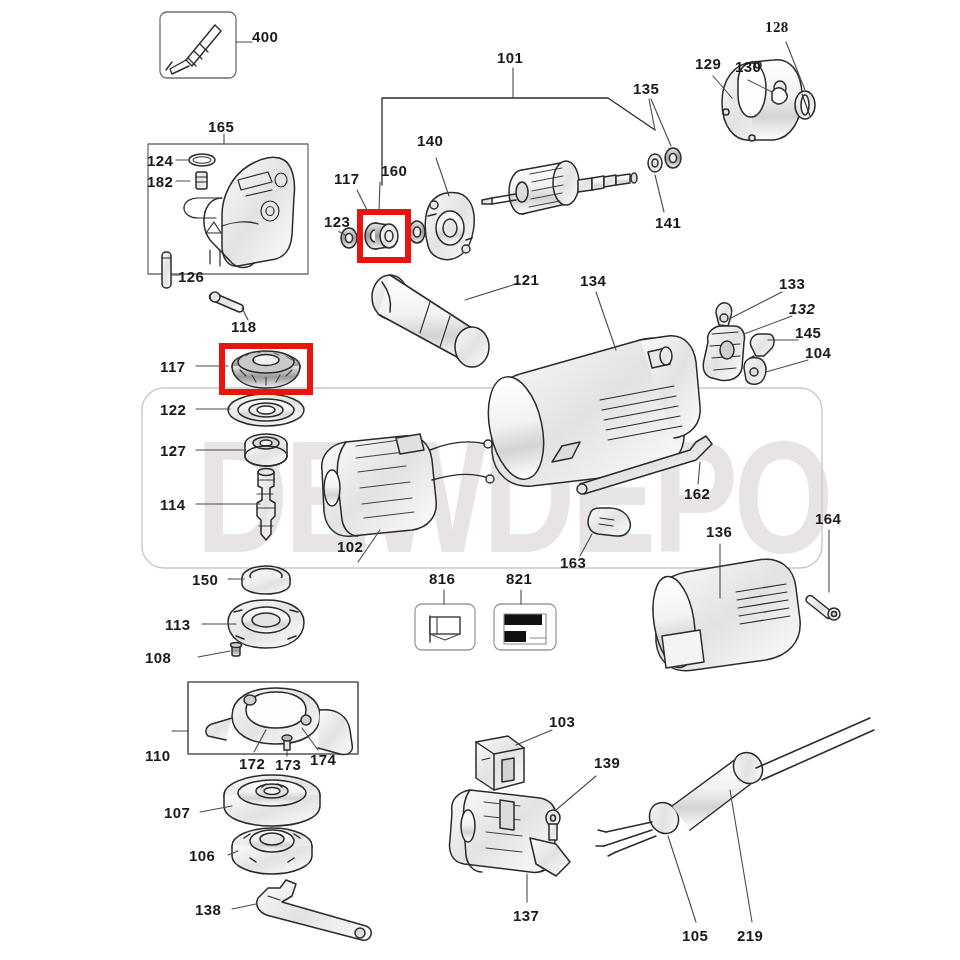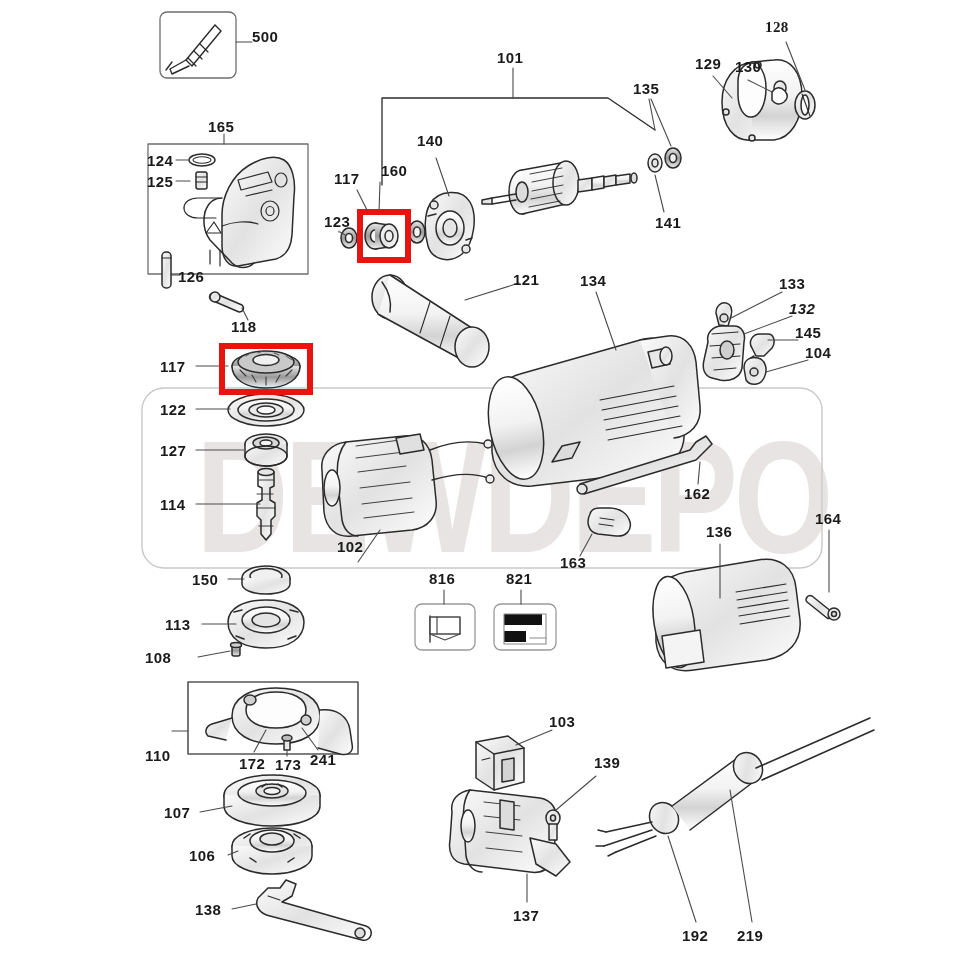--- a/index.html
+++ b/index.html
@@ -499,30 +499,30 @@
       <line x1="730" y1="790" x2="752" y2="922" stroke="#4a4a4a" stroke-width="1.1"></line>
 
     </g>
 
     <g fill="none" stroke="#e8140f" stroke-width="6">
       <rect x="360" y="212" width="48" height="48"></rect>
       <rect x="222" y="346" width="88" height="46"></rect>
     </g>
   </svg>
 
-  <div class="lbl" style="left:252px;top:29px;">500</div>
+  <div class="lbl" style="left:252px;top:29px;">400</div>
   <div class="lbl" style="left:497px;top:50px;">101</div>
   <div class="lbl" style="left:633px;top:81px;">135</div>
   <div class="lbl" style="left:695px;top:56px;">129</div>
   <div class="lbl" style="left:735px;top:59px;">130</div>
   <div class="lbl" style="left:765px;top:20px;font-family:Liberation Serif, serif;">128</div>
 
   <div class="lbl" style="left:208px;top:119px;">165</div>
   <div class="lbl" style="left:147px;top:153px;">124</div>
-  <div class="lbl" style="left:147px;top:174px;">125</div>
+  <div class="lbl" style="left:147px;top:174px;">182</div>
   <div class="lbl" style="left:178px;top:269px;">126</div>
 
   <div class="lbl" style="left:417px;top:133px;">140</div>
   <div class="lbl" style="left:381px;top:163px;">160</div>
   <div class="lbl" style="left:334px;top:171px;">117</div>
   <div class="lbl" style="left:324px;top:214px;">123</div>
   <div class="lbl" style="left:655px;top:215px;">141</div>
 
   <div class="lbl" style="left:231px;top:319px;text-align:right;">118</div>
   <div class="lbl" style="left:160px;top:359px;">117</div>
@@ -546,24 +546,24 @@
   <div class="lbl" style="left:560px;top:555px;">163</div>
   <div class="lbl" style="left:706px;top:524px;">136</div>
   <div class="lbl" style="left:815px;top:511px;">164</div>
 
   <div class="lbl" style="left:429px;top:571px;">816</div>
   <div class="lbl" style="left:506px;top:571px;">821</div>
 
   <div class="lbl" style="left:145px;top:748px;">110</div>
   <div class="lbl" style="left:239px;top:756px;">172</div>
   <div class="lbl" style="left:275px;top:757px;">173</div>
-  <div class="lbl" style="left:310px;top:752px;">241</div>
+  <div class="lbl" style="left:310px;top:752px;">174</div>
   <div class="lbl" style="left:164px;top:805px;">107</div>
   <div class="lbl" style="left:189px;top:848px;">106</div>
   <div class="lbl" style="left:195px;top:902px;">138</div>
 
   <div class="lbl" style="left:549px;top:714px;">103</div>
   <div class="lbl" style="left:594px;top:755px;">139</div>
   <div class="lbl" style="left:513px;top:908px;">137</div>
-  <div class="lbl" style="left:682px;top:928px;">192</div>
+  <div class="lbl" style="left:682px;top:928px;">105</div>
   <div class="lbl" style="left:737px;top:928px;">219</div>
 
 </div>
 
 </body></html>

